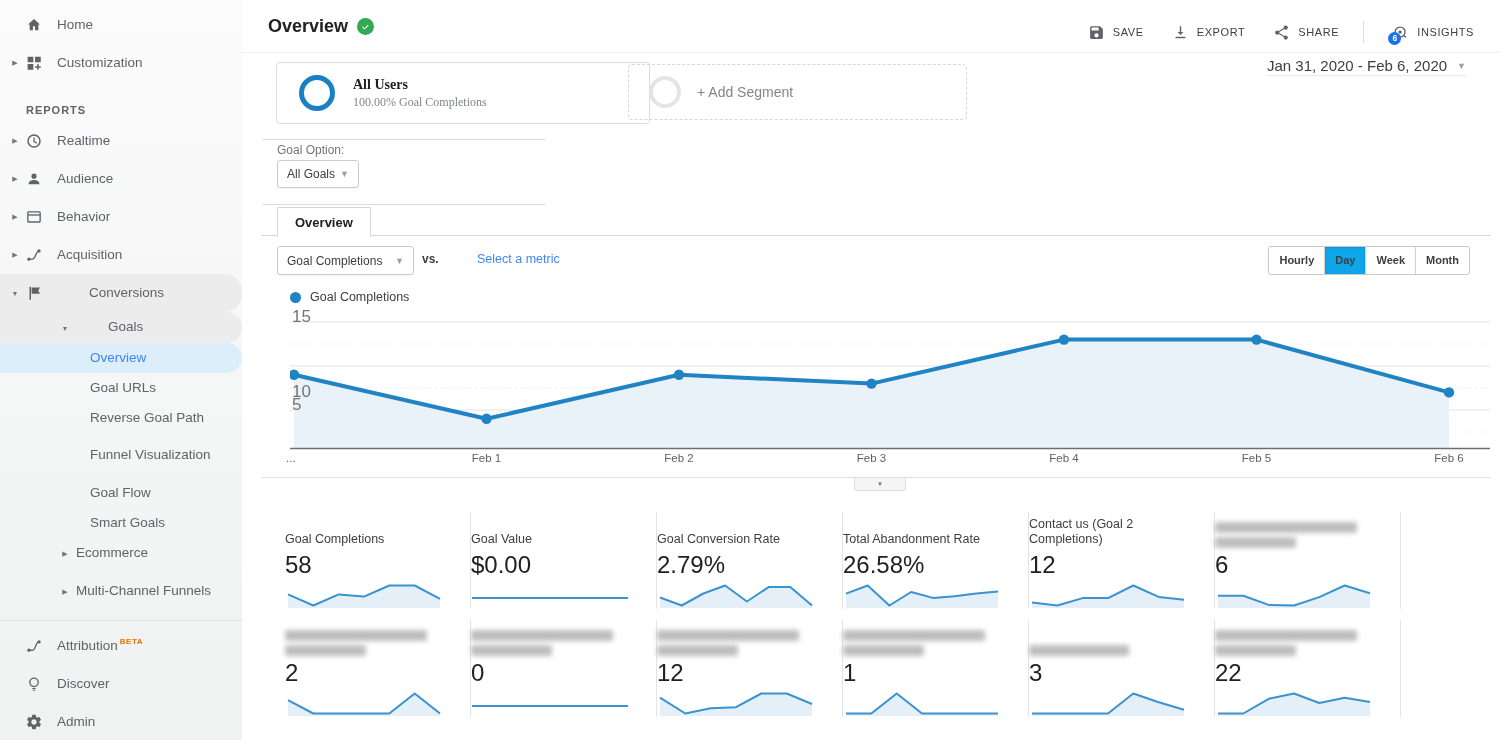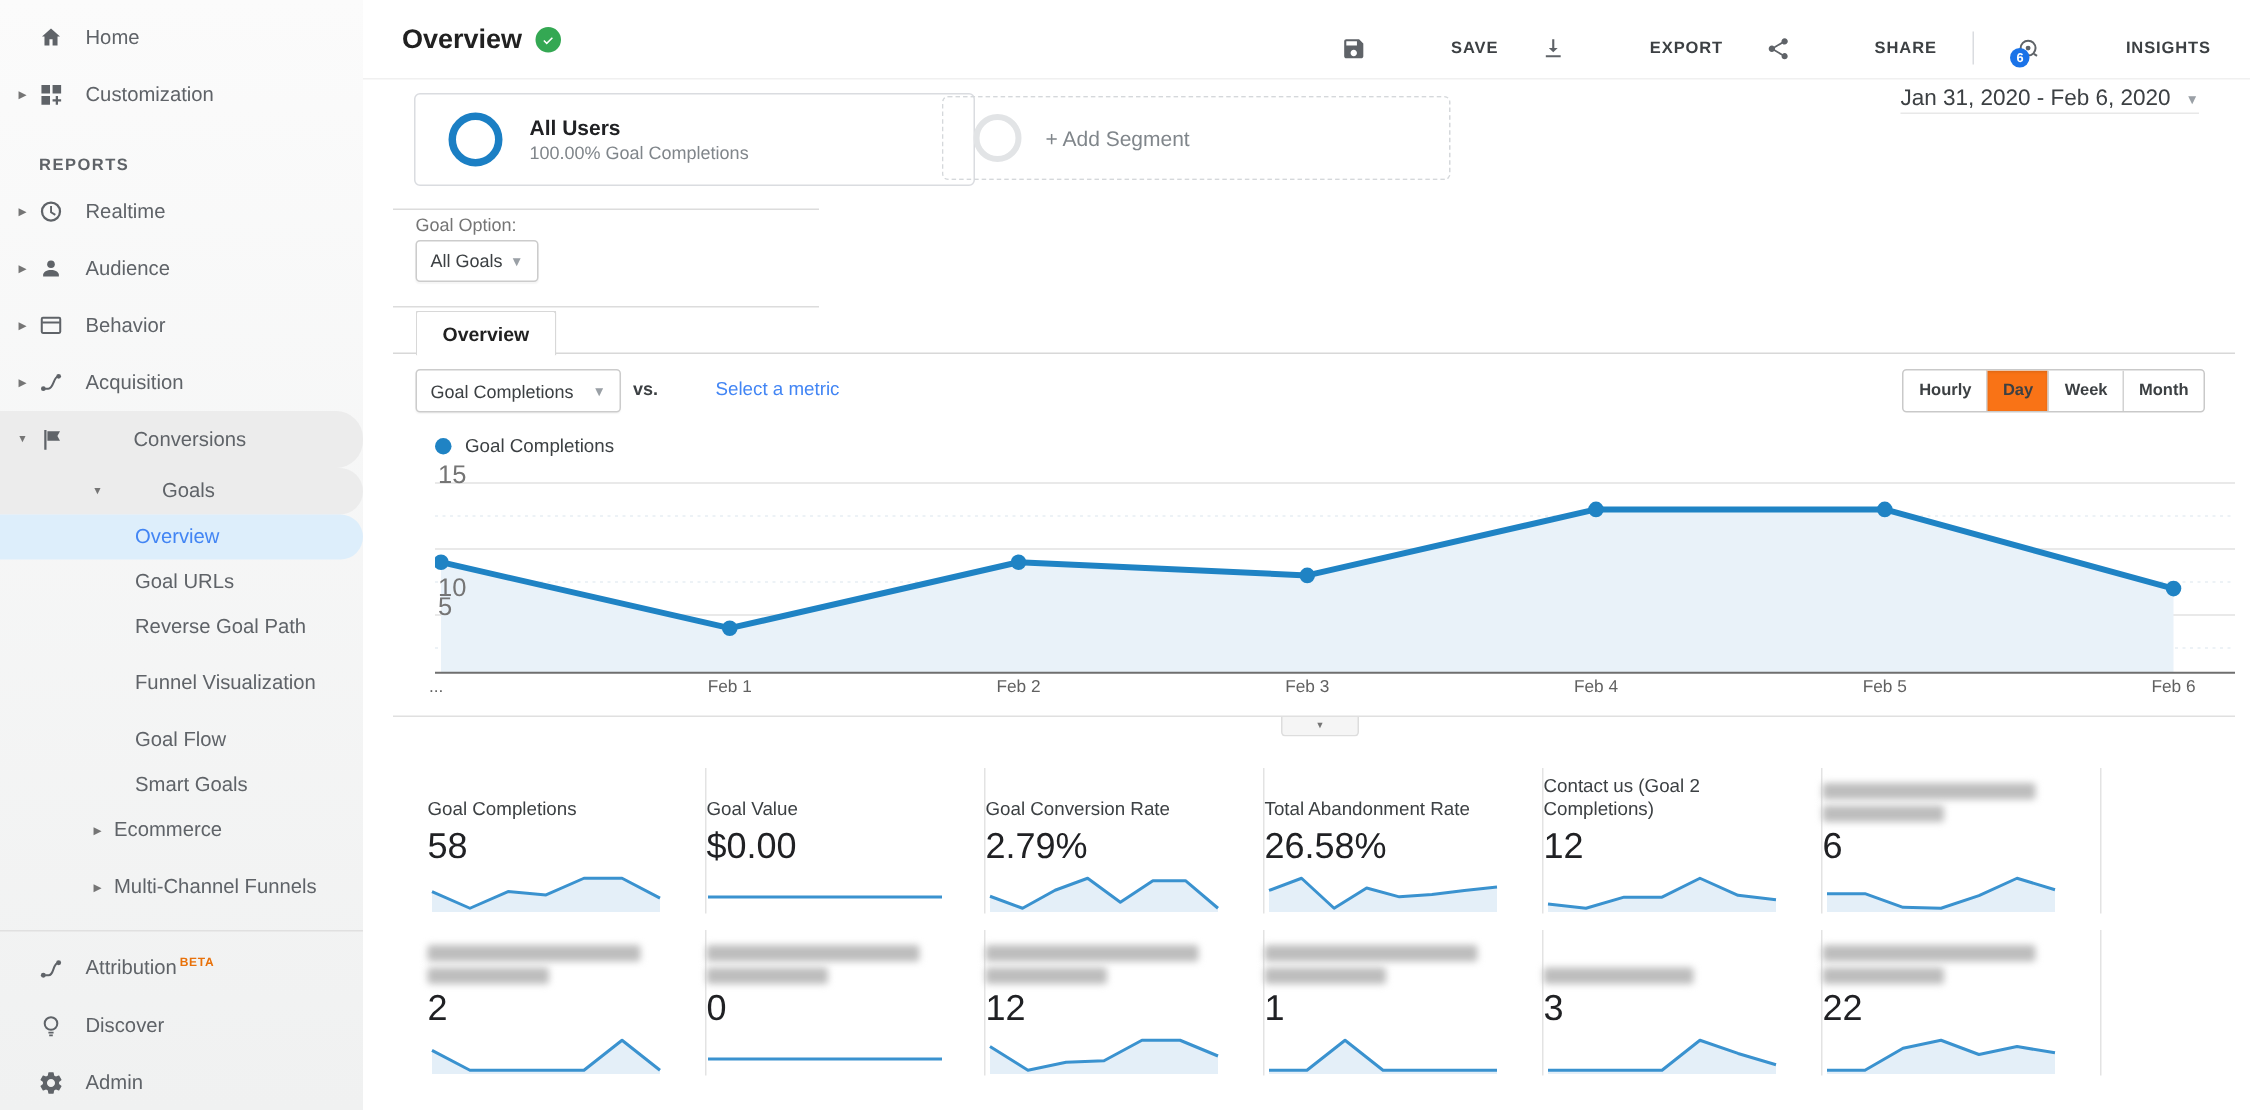--- a/index.html
+++ b/index.html
@@ -33,27 +33,27 @@
   
   .main{position:relative;flex:1;background:#fff;}
   .hairline{position:absolute;left:0;right:0;top:52px;border-top:1px solid #f0f0f0;}
   .page-title{position:absolute;left:26px;top:16px;font-size:18px;font-weight:bold;color:#212121;display:flex;align-items:center;gap:9px;}
   .shieldbadge{width:17px;height:17px;border-radius:50%;background:#34a853;display:inline-flex;align-items:center;justify-content:center;}
   .shieldbadge svg{width:11px;height:11px;fill:#fff;}
   .actions{position:absolute;top:21px;right:26px;display:flex;align-items:center;}
   .action{display:flex;align-items:center;gap:8px;margin-left:28px;cursor:pointer;}
   .action .aicon{width:17px;height:17px;color:#5f6368;position:relative;}
   .action .aicon svg{width:17px;height:17px;fill:currentColor;display:block;}
-  .action .albl{font-size:11px;font-weight:bold;letter-spacing:.6px;color:#3c4043;margin-left:48px;}
+  .action .albl{font-size:11px;font-weight:normal;letter-spacing:.6px;color:#3c4043;}
   .vdiv{width:1px;height:22px;background:#dadce0;margin-left:24px;}
   .nbadge{position:absolute;left:-4px;bottom:-4px;width:13px;height:13px;border-radius:50%;background:#1a73e8;
           color:#fff;font-size:8.5px;font-weight:bold;display:flex;align-items:center;justify-content:center;}
 
   .seg-card{position:absolute;left:34px;top:62px;width:374px;height:62px;border:1px solid #dadce0;border-radius:4px;
-            background:#fff;display:flex;align-items:center;cursor:pointer;box-sizing:border-box;}
+            background:#fff;display:flex;align-items:center;cursor:pointer;box-sizing:border-box;font-family:Liberation Serif, serif;}
   .seg-ring{width:26px;height:26px;border:5px solid #1b7fc4;border-radius:50%;margin:0 18px 0 22px;}
   .seg-title{font-size:14px;font-weight:bold;color:#202124;}
   .seg-sub{font-size:12px;color:#80868b;margin-top:2px;}
   .addseg{position:absolute;left:386px;top:64px;width:339px;height:56px;border:1px dashed #d5d8db;border-radius:4px;
           display:flex;align-items:center;color:#80868b;font-size:14px;cursor:pointer;box-sizing:border-box;}
   .addring{width:24px;height:24px;border:4px solid #e2e4e6;border-radius:50%;margin:0 16px 0 20px;}
 
   .daterange{position:absolute;right:34px;top:57px;display:flex;align-items:center;gap:10px;font-size:15px;color:#3c4043;
              border-bottom:1px solid #e8e8e8;padding-bottom:1px;cursor:pointer;}
   .caret{font-size:9px;color:#9aa0a6;}
@@ -72,21 +72,21 @@
        color:#212121;z-index:2;cursor:pointer;}
 
   .dd-metric{left:35px;top:246px;width:137px;height:29px;}
   .vs{position:absolute;left:180px;top:252px;font-size:12px;font-weight:bold;color:#3c4043;}
   .metriclink{position:absolute;left:235px;top:252px;font-size:12.5px;color:#4285f4;cursor:pointer;}
   .granularity{position:absolute;right:30px;top:246px;display:flex;border:1px solid #c9c9c9;border-radius:3px;overflow:hidden;
                background:#fff;}
   .gbtn{padding:0 10px;height:27px;line-height:27px;font-size:11px;font-weight:bold;color:#3c4043;cursor:pointer;
         border-left:1px solid #d2d2d2;}
   .gbtn:first-child{border-left:none;}
-  .gbtn.sel{background:#f97316;box-shadow:inset 0 1px 2px rgba(0,0,0,.12);}
+  .gbtn.sel{background:#0ea5e9;box-shadow:inset 0 1px 2px rgba(0,0,0,.12);}
 
   .legend{position:absolute;left:48px;top:290px;display:flex;align-items:center;gap:9px;font-size:12.5px;color:#3c4043;}
   .ldot{width:11px;height:11px;border-radius:50%;background:#1f83c4;}
 
   .chartwrap{position:absolute;left:48px;top:315px;width:1200px;height:135px;}
   .ylab{position:absolute;font-size:17px;color:#757575;}
   .xlabels{position:absolute;left:48px;top:452px;width:1200px;height:16px;font-size:11.5px;color:#616161;}
   .xlab{position:absolute;transform:translateX(-50%);white-space:nowrap;}
   .xlab.first{transform:none;}
   .chartdiv{position:absolute;left:20px;right:10px;top:477px;border-top:1px solid #e0e0e0;}

